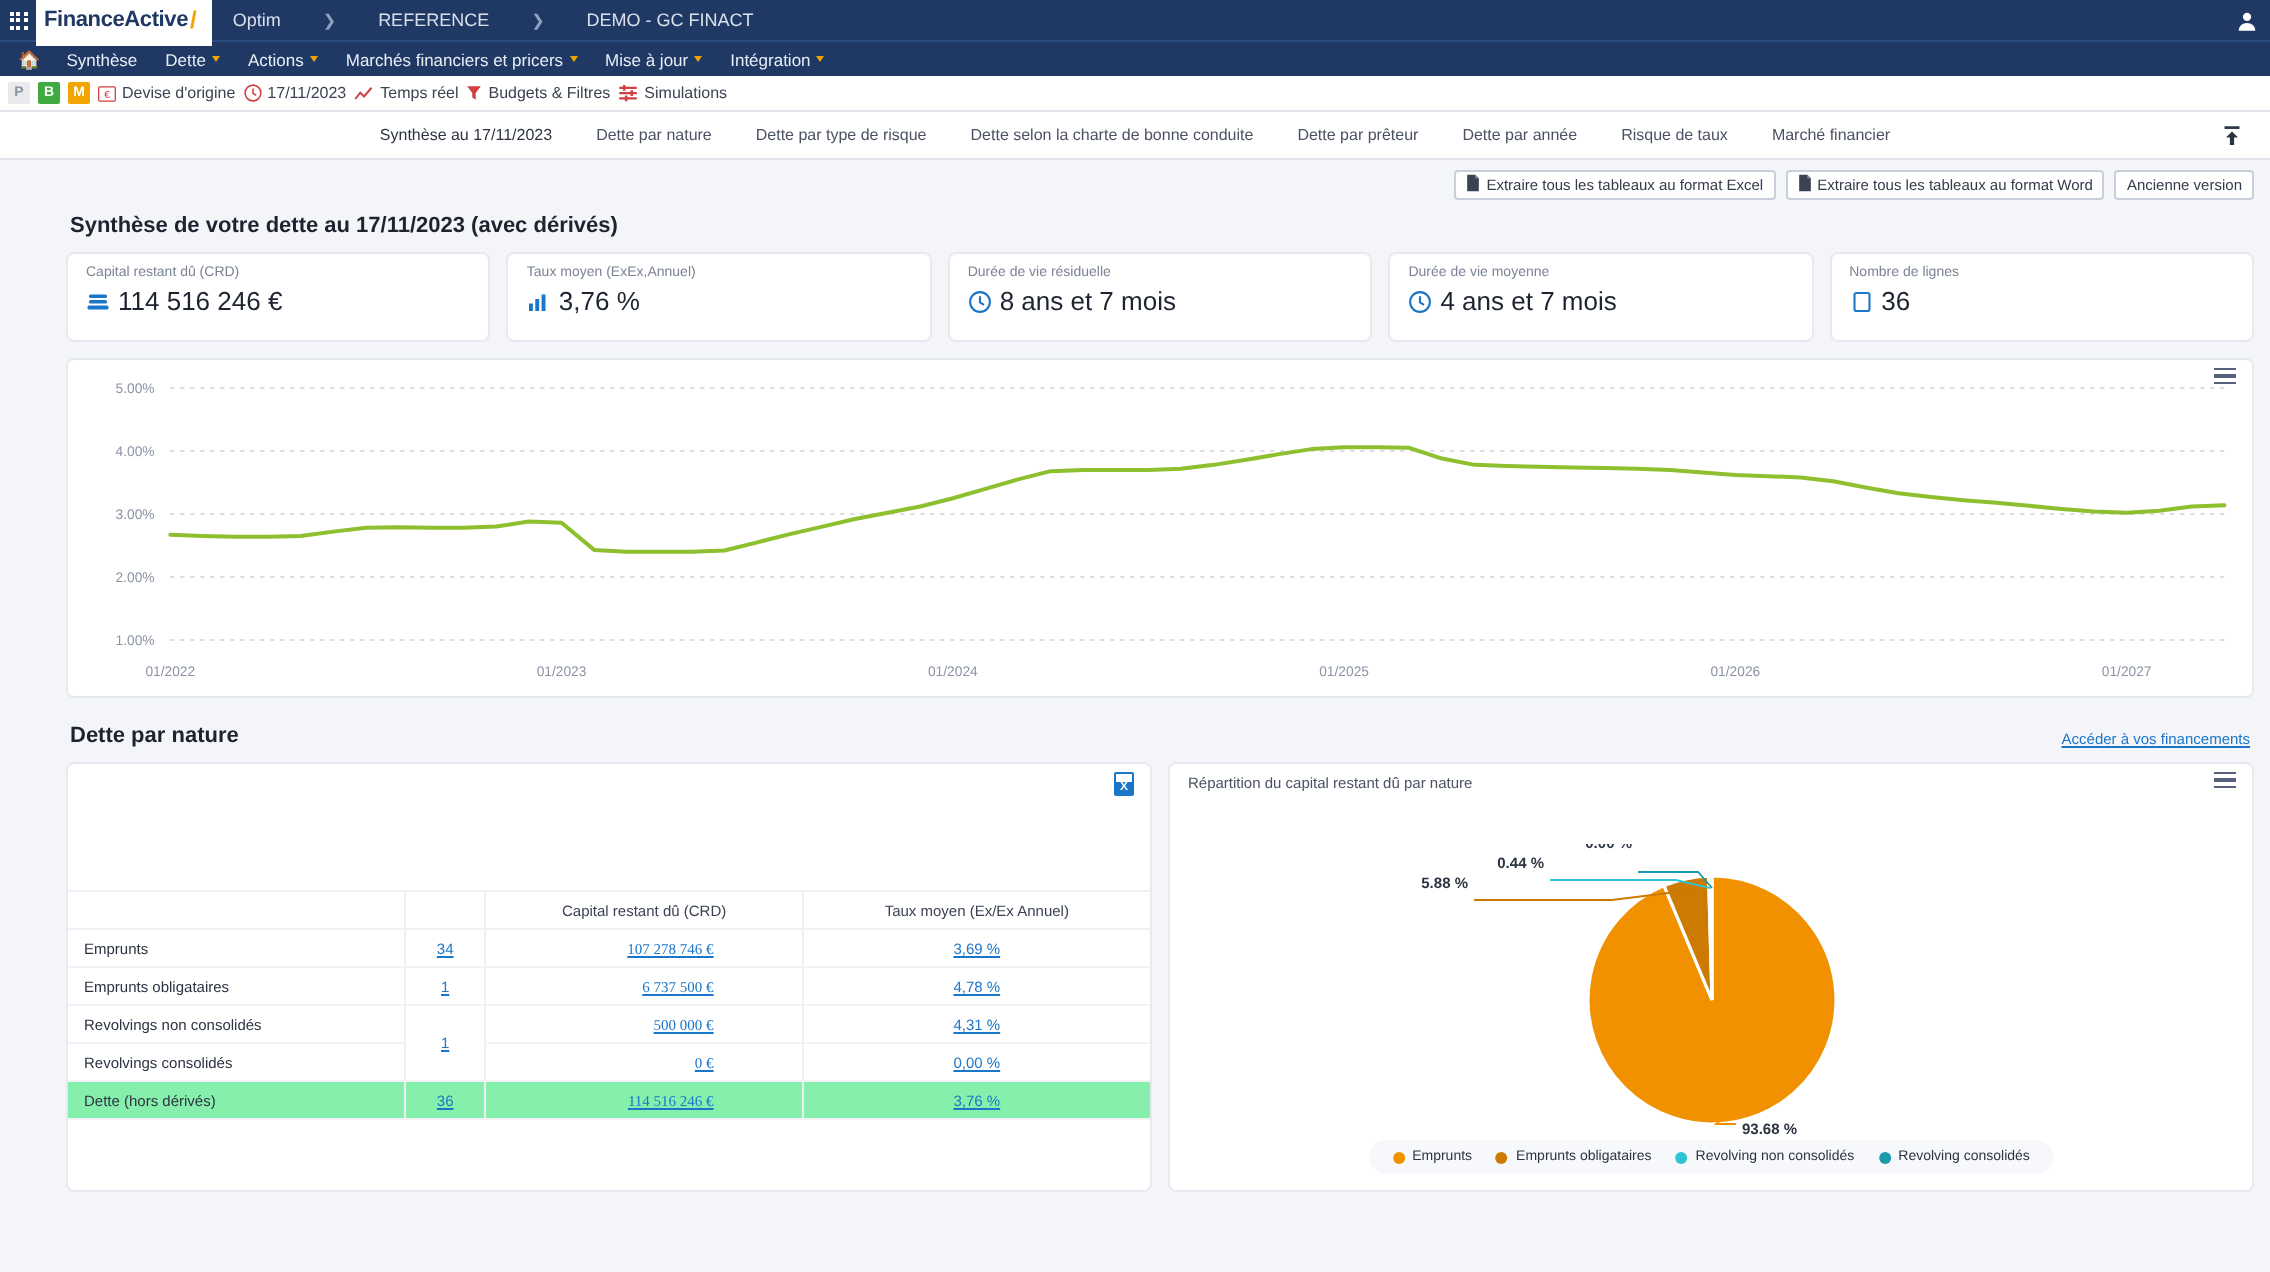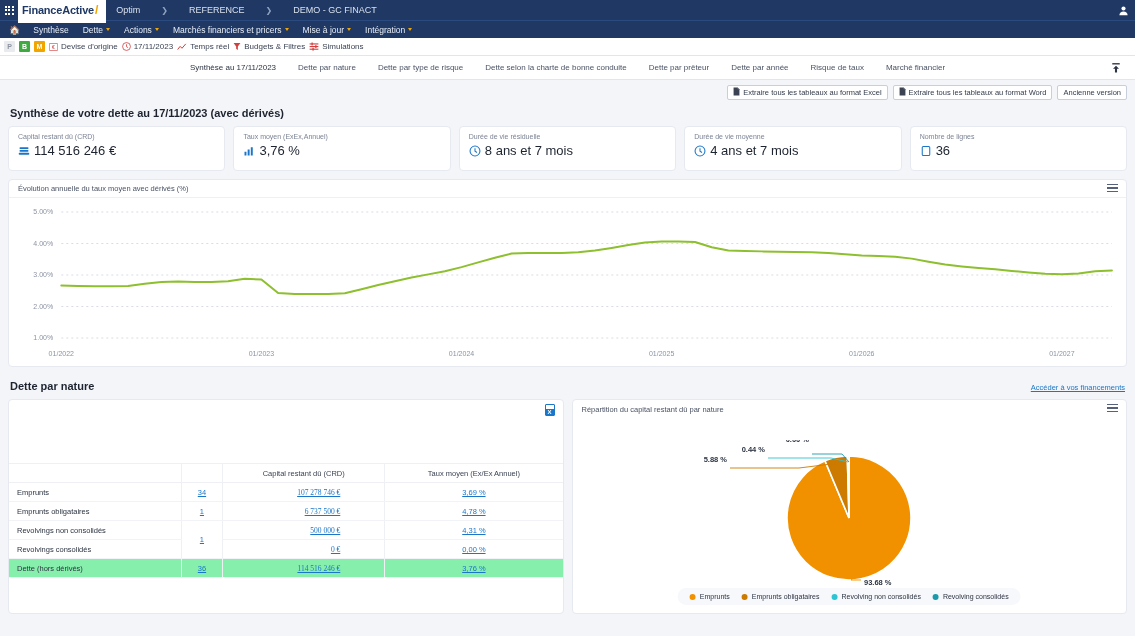--- a/index.html
+++ b/index.html
@@ -81,21 +81,21 @@
     gap: 5px; padding-right: 8px; background: #f4f5f9;
   }
   .xbtn {
     height: 15px; border: 1px solid #c8cedb; background: #ffffff; border-radius: 2px;
     font-size: 7.5px; color: #333b4a; display: flex; align-items: center; gap: 3px;
     padding: 0 5px; white-space: nowrap;
   }
   .xbtn .doc { color: #2c3442; font-size: 8px; }
 
   
-  .page { padding: 0 8px; }
+  .page { padding: 0 8px; margin-left: 25px; }
   .page-title { font-size: 11px; font-weight: 700; color: #1d2430; margin: 3px 0 7px 2px; }
 
   
   .kpis { display: flex; gap: 8px; }
   .kpi {
     flex: 1; background: #ffffff; border: 1px solid #e6e9f0; border-radius: 4px;
     height: 45px; padding: 6px 9px;
   }
   .kpi-label { font-size: 7px; color: #7b8394; margin-bottom: 3px; }
   .kpi-value {
@@ -396,23 +396,20 @@
           <svg width="12" height="12" viewBox="0 0 16 16">
               <rect x="3" y="2" width="10" height="12" rx="1.4" fill="none" stroke="#1a76c8" stroke-width="1.4"></rect>
             </svg>
         </span>
         <span>36</span>
       </div>
     </div>
   </div>
 
   <div class="card">
-    <div class="card-head">
-      <span>Évolution annuelle du taux moyen avec dérivés (%)</span>
-    </div>
     <div class="burger">
         <i></i>
         <i></i>
         <i></i>
       </div>
     <div class="linechart-wrap">
       <svg id="linechart" viewBox="0 0 1110 168" preserveAspectRatio="none">
           <line x1="52" x2="1096" y1="140" y2="140" stroke="#d8dce4" stroke-width="1" stroke-dasharray="2,3" vector-effect="non-scaling-stroke"></line>
           <text x="44" y="142.5" text-anchor="end" font-size="7" fill="#8b93a3" font-family="&quot;Liberation Sans&quot;, sans-serif">1.00%</text>
           <line x1="52" x2="1096" y1="108.5" y2="108.5" stroke="#d8dce4" stroke-width="1" stroke-dasharray="2,3" vector-effect="non-scaling-stroke"></line>

